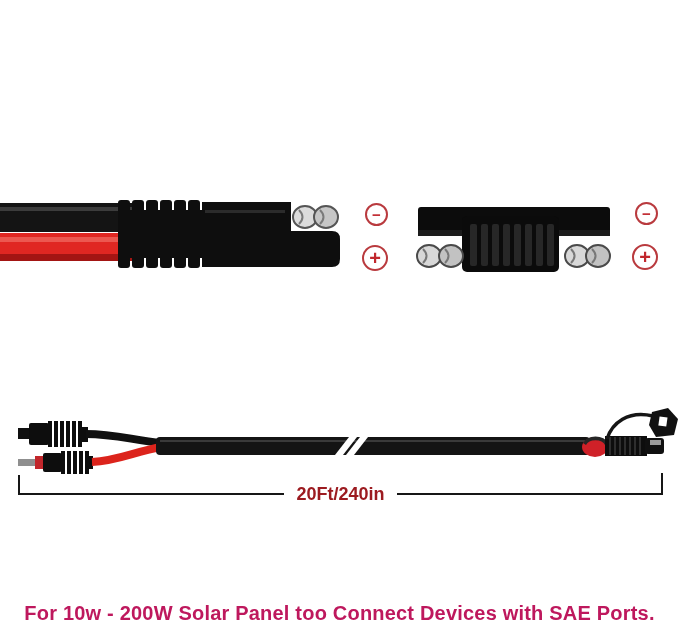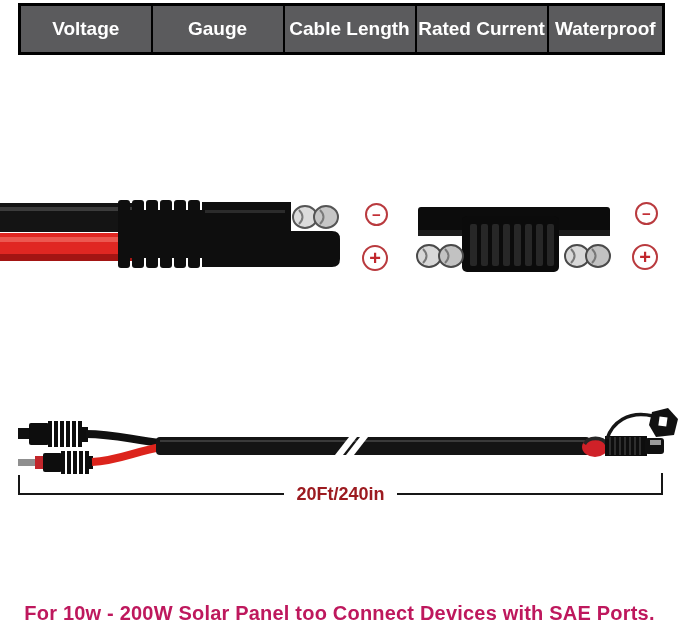--- a/index.html
+++ b/index.html
@@ -64,27 +64,20 @@
 
   <table class="spec-table">
     <colgroup>
       <col style="width:132px">
         <col style="width:132px">
         <col style="width:132px">
       <col style="width:132px">
         <col style="width:116px">
     </colgroup>
     <tbody>
-        <tr class="hdr">
-      <td>Voltage</td>
-      <td>Gauge</td>
-      <td>Cable Length</td>
-      <td>Rated Current</td>
-      <td>Waterproof</td>
-    </tr>
   </tbody>
     </table>
 
   <svg id="connector-illu" class="illu" width="679" height="110" viewBox="0 0 679 110">
 
     <g>
       <rect x="0" y="23" width="136" height="29" fill="#141414"></rect>
       <rect x="0" y="27" width="136" height="4" fill="#3c3c3c"></rect>
       <rect x="0" y="53" width="136" height="28" fill="#e02722"></rect>
       <rect x="0" y="57" width="136" height="5" fill="#f06a60" opacity="0.75"></rect>

